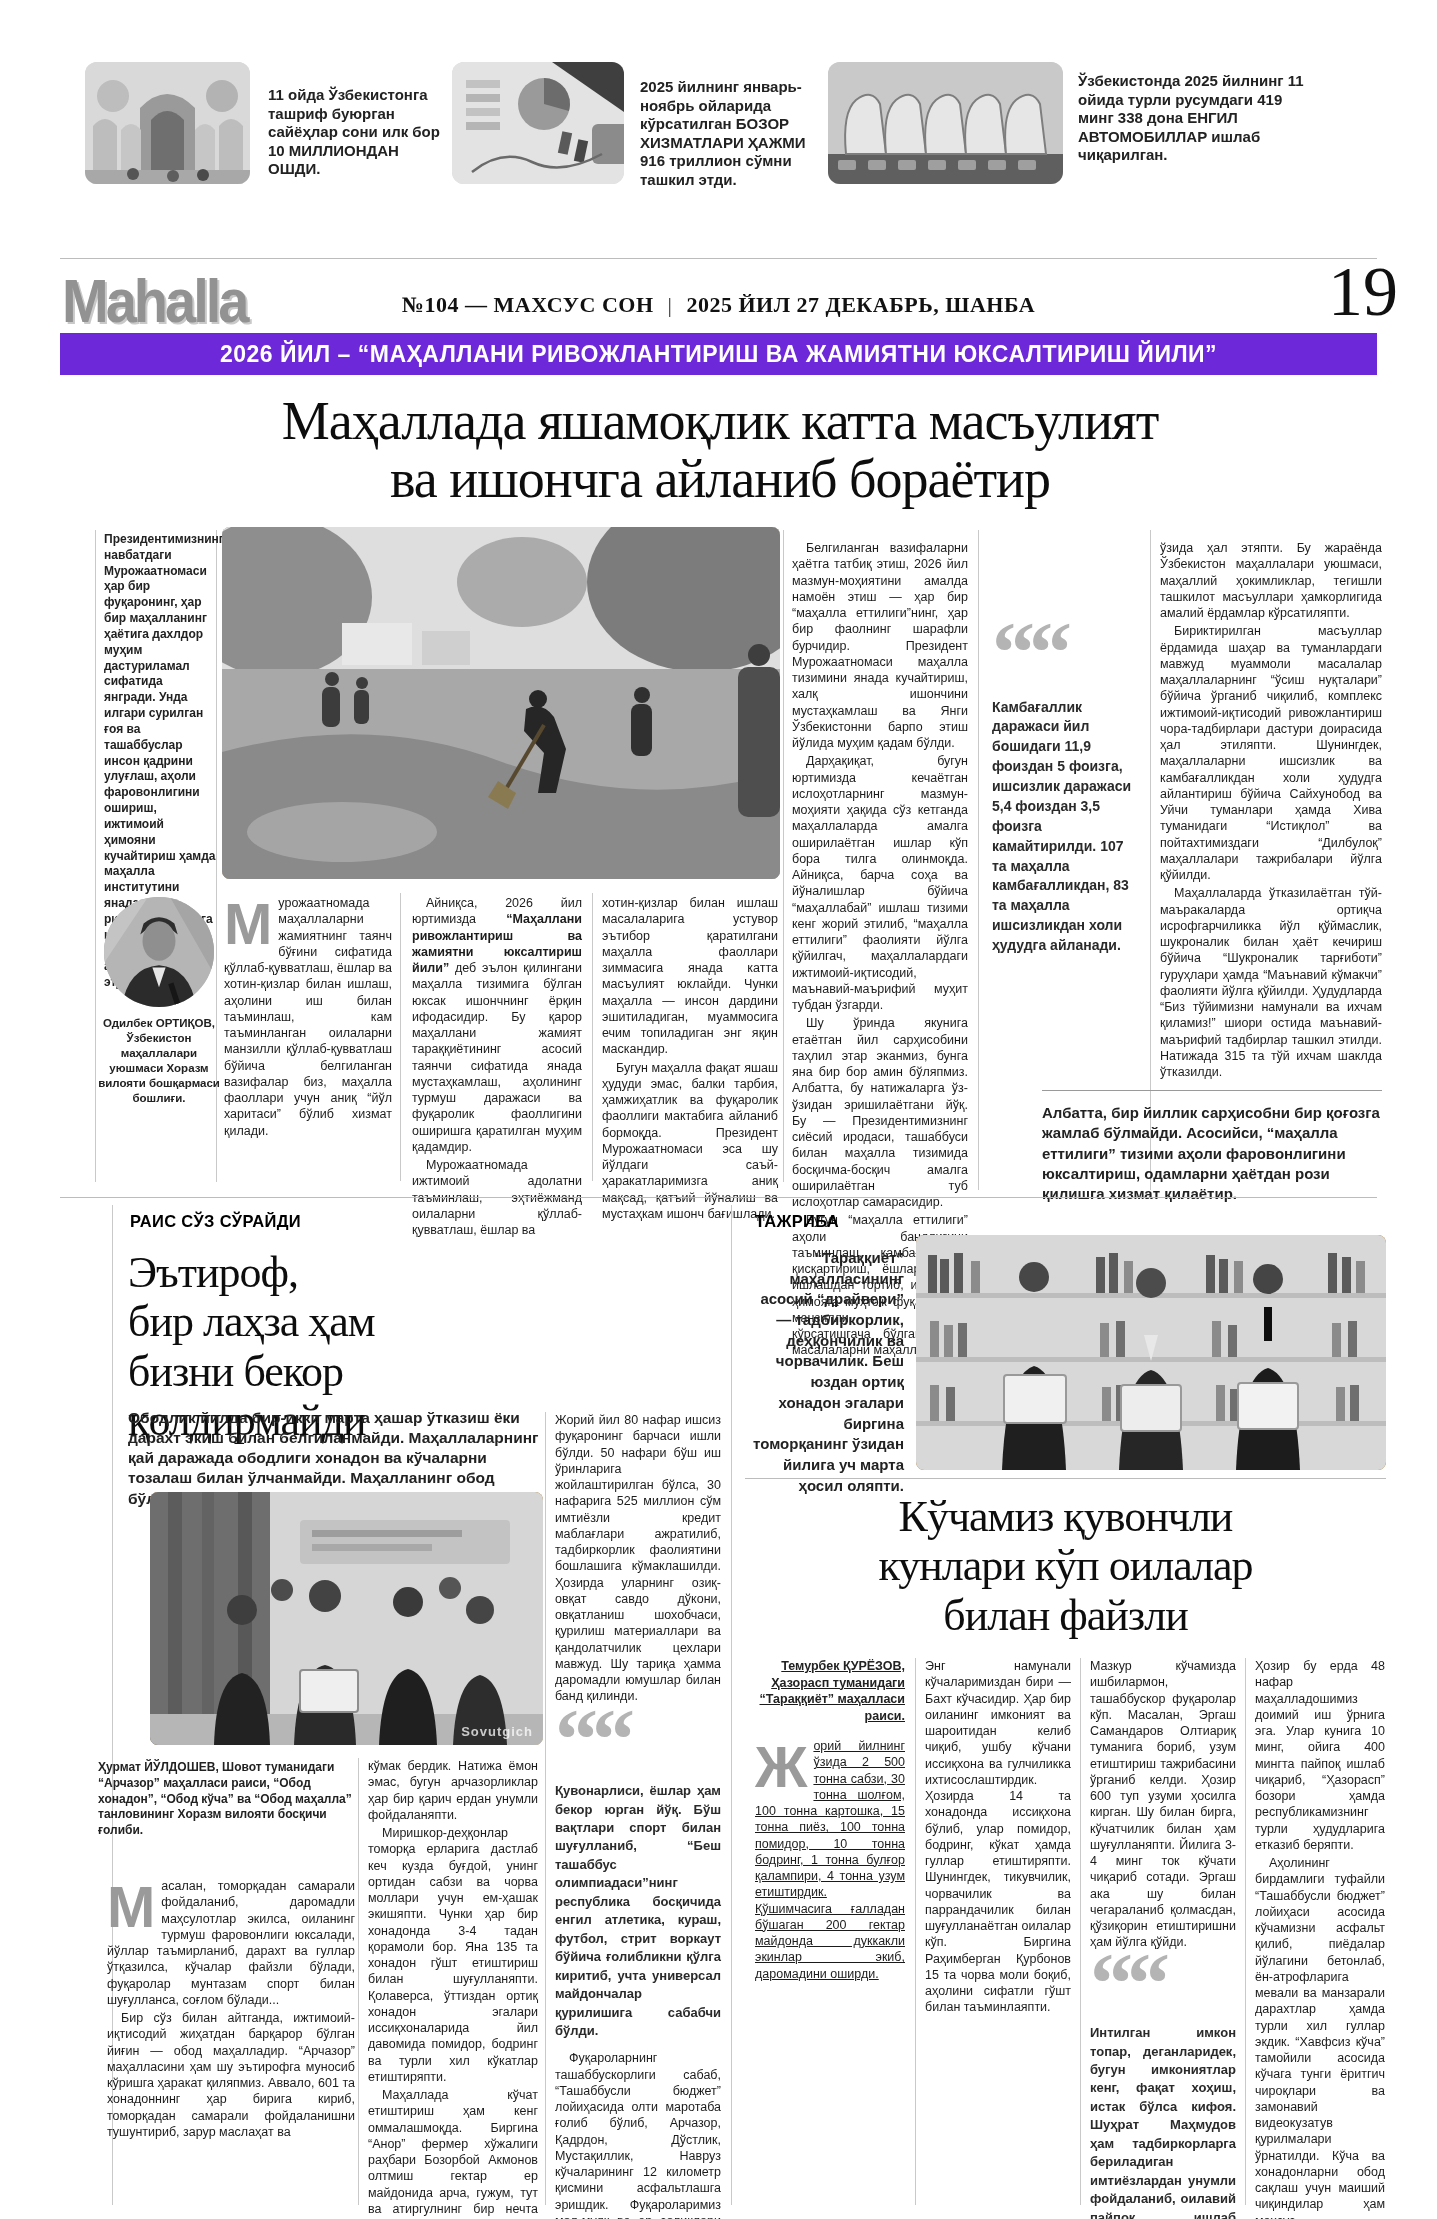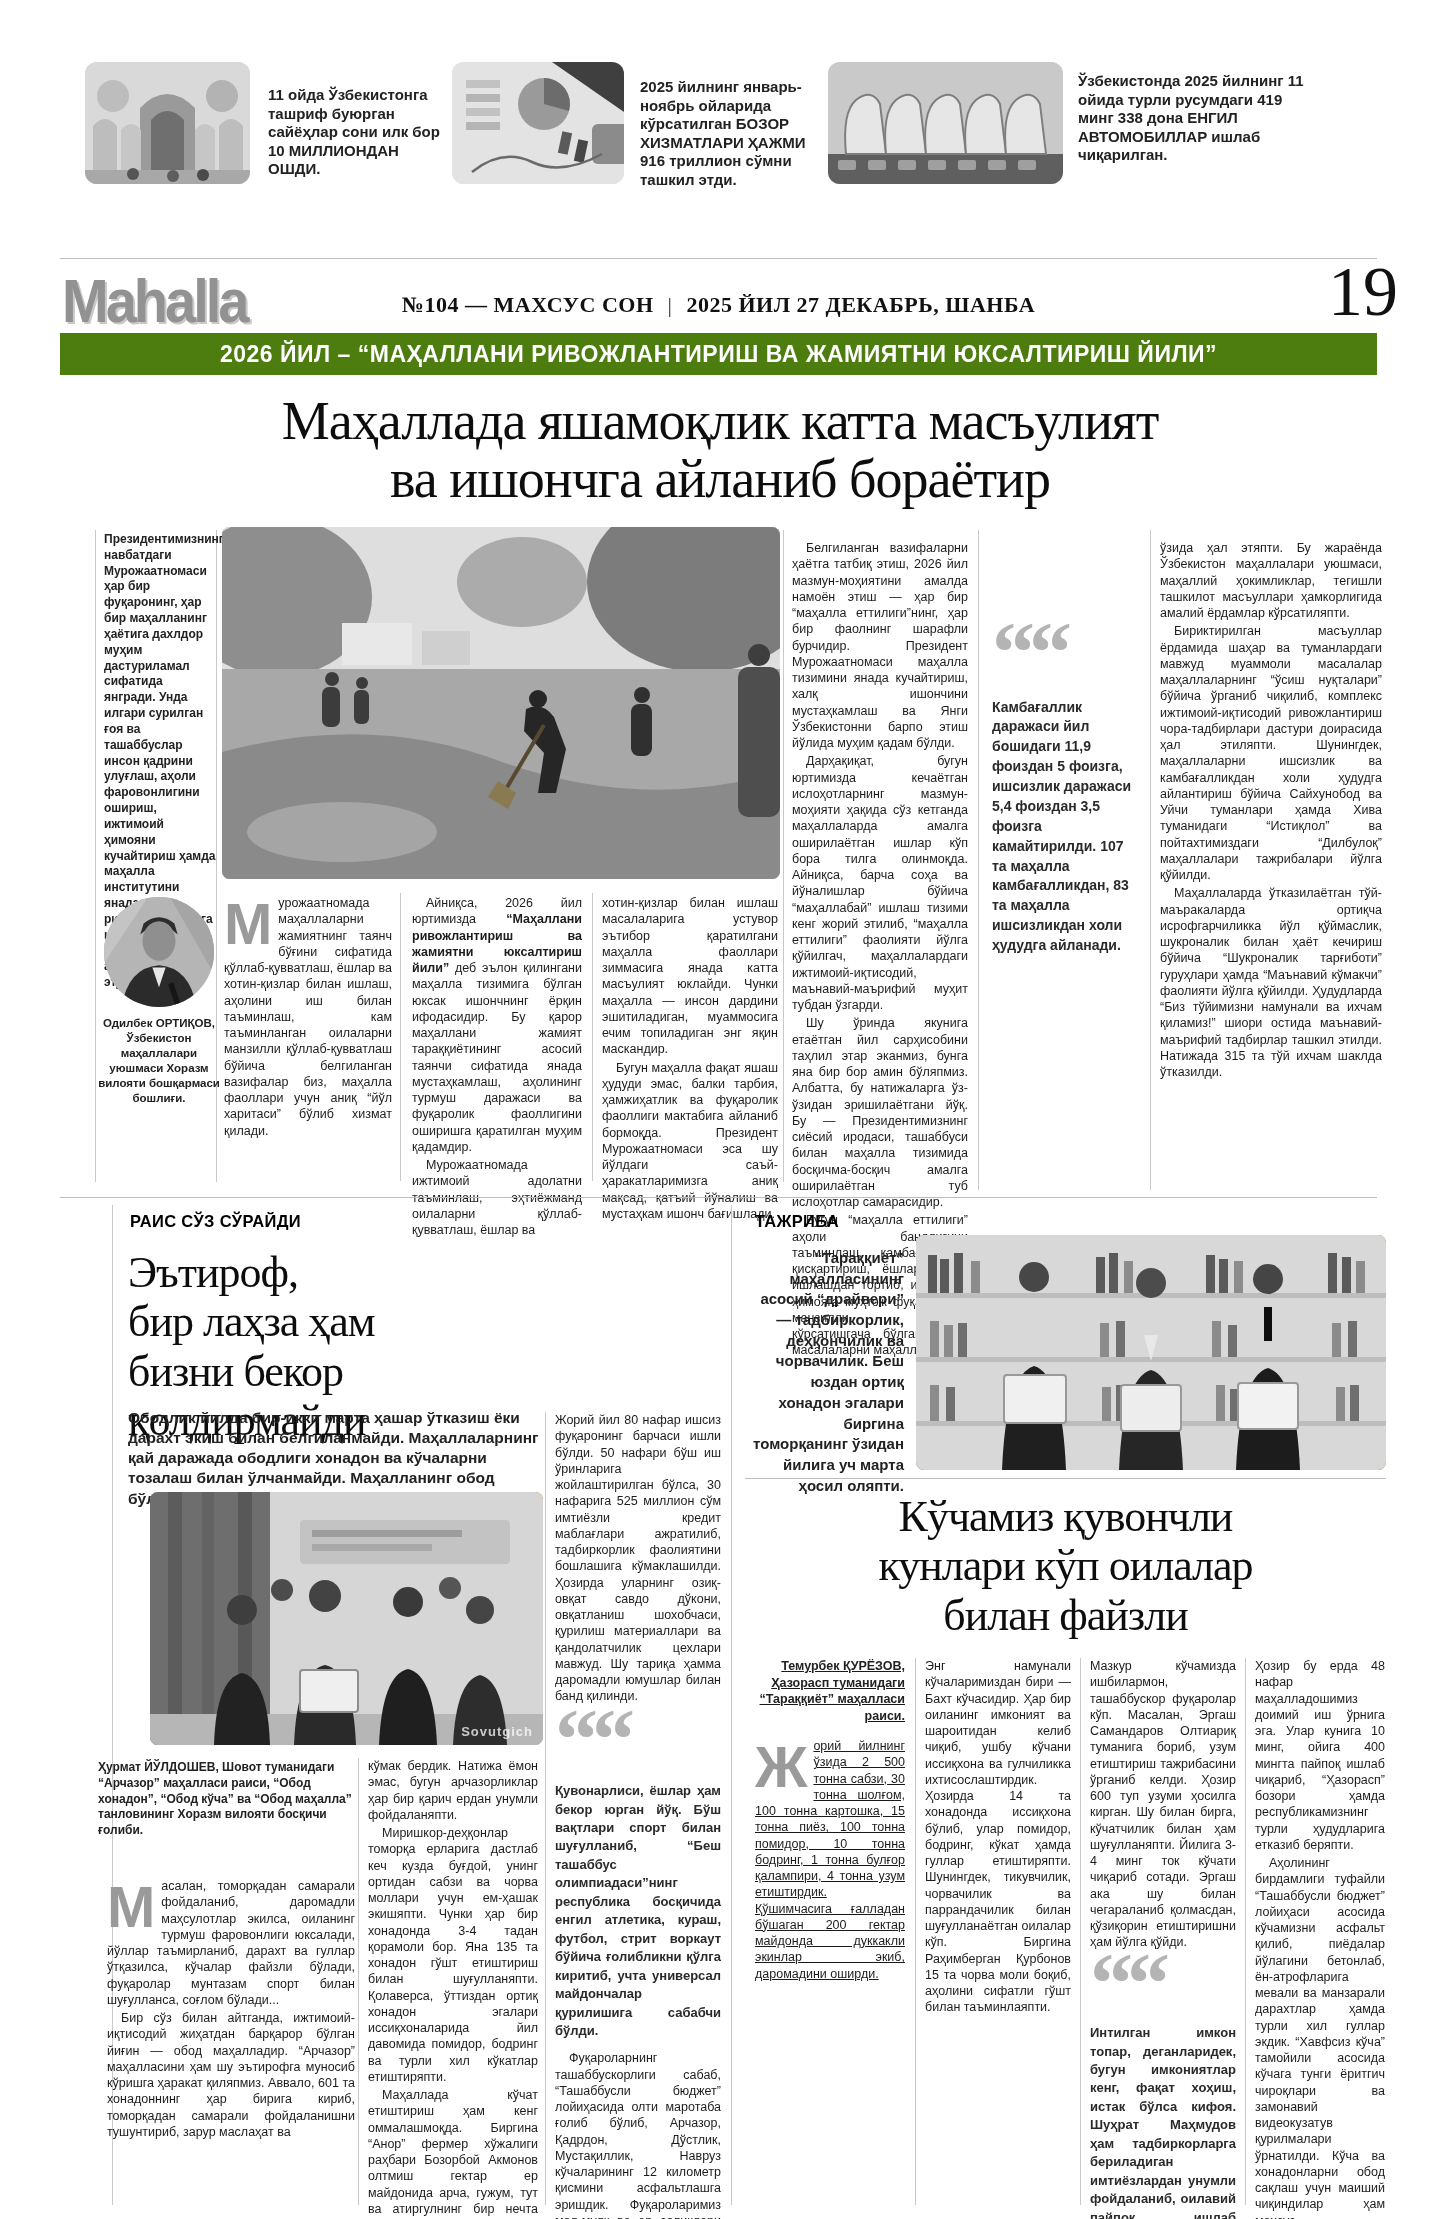--- a/index.html
+++ b/index.html
@@ -10,21 +10,21 @@
   .brief-img svg{display:block;width:100%;height:100%;}
   .brief-text{font-weight:bold;font-size:15px;line-height:1.24;color:#222;}
   .hrule{background:#bcbcbc;height:1px;}
   .vrule{background:#c9c9c9;width:1px;}
   .logo{font-size:56px;font-weight:bold;letter-spacing:-3px;color:#929292;
         text-shadow:2px 2px 0 #c9c9c9;transform:scaleY(1.08);transform-origin:left top;}
   .mast-center{font-family:"Liberation Serif",serif;font-weight:bold;font-size:22px;
         letter-spacing:.5px;color:#111;white-space:nowrap;}
   .mast-sep{display:inline-block;margin:0 14px;font-weight:normal;color:#333;}
   .pagenum{font-family:"Liberation Serif",serif;font-weight:normal;font-size:70px;color:#111;}
-  .banner{background:#4d7c0f;color:#ffffff;display:flex;align-items:center;justify-content:center;
+  .banner{background:#6d28d9;color:#ffffff;display:flex;align-items:center;justify-content:center;
         font-weight:bold;font-size:23px;letter-spacing:.5px;}
   .headline-main{font-family:"Liberation Serif",serif;font-size:54px;line-height:1.08;
         text-align:center;color:#0d0d0d;letter-spacing:-1px;}
   .lead{font-weight:bold;font-size:12px;line-height:1.32;color:#222;}
   .bodytxt{font-size:12.5px;line-height:1.3;text-align:justify;color:#1c1c1c;}
   .bodytxt p{margin:0 0 2px 0;text-indent:14px;}
   .bodytxt p.noindent{text-indent:0;}
   .dropcap{float:left;font-weight:bold;color:#9a9a9a;font-size:58px;line-height:.85;
         padding:4px 6px 0 0;font-family:"Liberation Sans",sans-serif;}
   .photo{border-radius:8px;overflow:hidden;background:#a16207;}
@@ -206,20 +206,21 @@
     <div class="quote-icon">““</div>
     <div class="pullquote" style="margin-top:18px;">Камбағаллик даражаси йил бошидаги 11,9 фоиздан 5 фоизга, ишсизлик даражаси 5,4 фоиздан 3,5 фоизга камайтирилди. 107 та маҳалла камбағалликдан, 83 та маҳалла ишсизликдан холи ҳудудга айланади.</div>
   </div>
 
   <div class="abs bodytxt" style="left:1160px;top:540px;width:222px;">
     <p class="noindent">ўзида ҳал этяпти. Бу жараёнда Ўзбекистон маҳаллалари уюшмаси, маҳаллий ҳокимликлар, тегишли ташкилот масъуллари ҳамкорлигида амалий ёрдамлар кўрсатиляпти.</p>
     <p>Бириктирилган масъуллар ёрдамида шаҳар ва туманлардаги мавжуд муаммоли масалалар маҳаллаларнинг “ўсиш нуқталари” бўйича ўрганиб чиқилиб, комплекс ижтимоий-иқтисодий ривожлантириш чора-тадбирлари дастури доирасида ҳал этиляпти. Шунингдек, маҳаллаларни ишсизлик ва камбағалликдан холи ҳудудга айлантириш бўйича Сайхунобод ва Уйчи туманлари ҳамда Хива туманидаги “Истиқлол” ва пойтахтимиздаги “Дилбулоқ” маҳаллалари тажрибалари йўлга қўйилди.</p>
     <p>Маҳаллаларда ўтказилаётган тўй-маъракаларда ортиқча исрофгарчиликка йўл қўймаслик, шукроналик билан ҳаёт кечириш бўйича “Шукроналик тарғиботи” гуруҳлари ҳамда “Маънавий кўмакчи” фаолияти йўлга қўйилди. Ҳудудларда “Биз тўйимизни намунали ва ихчам қиламиз!” шиори остида маънавий-маърифий тадбирлар ташкил этилди. Натижада 315 та тўй ихчам шаклда ўтказилди.</p>
   </div>
 
+  <div class="abs closing" style="left:1042px;top:1090px;width:340px;">Албатта, бир йиллик сарҳисобни бир қоғозга жамлаб бўлмайди. Асосийси, “маҳалла еттилиги” тизими аҳоли фаровонлигини юксалтириш, одамларни ҳаётдан рози қилишга хизмат қилаётир.</div>
 
   <div class="abs hrule" style="left:60px;top:1197px;width:1317px;"></div>
 
   <div class="abs vrule" style="left:112px;top:1205px;height:1000px;"></div>
   <div class="abs vrule" style="left:731px;top:1205px;height:1000px;"></div>
 
   <div class="abs kicker" style="left:130px;top:1212px;">РАИС СЎЗ СЎРАЙДИ</div>
   <div class="abs headline-sec" style="left:128px;top:1248px;width:440px;">
     <div>Эътироф,</div>
     <div>бир лаҳза ҳам</div>

